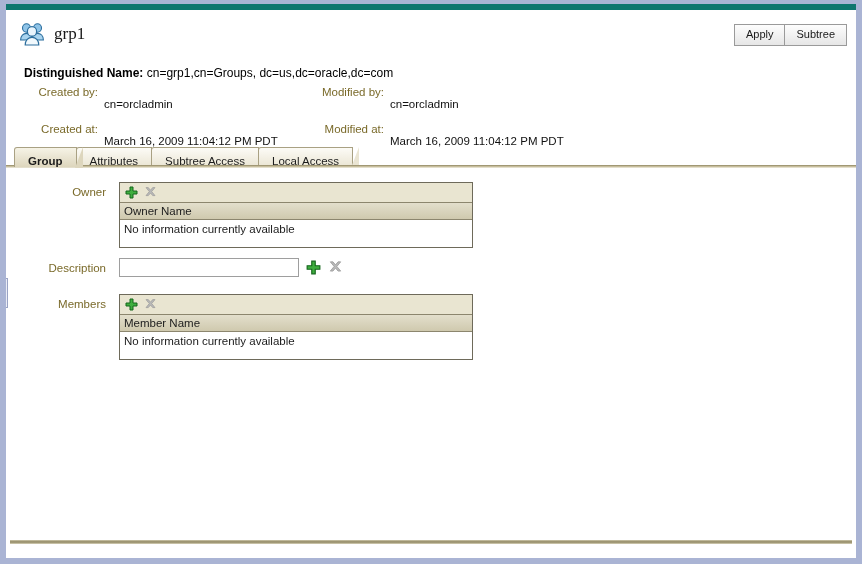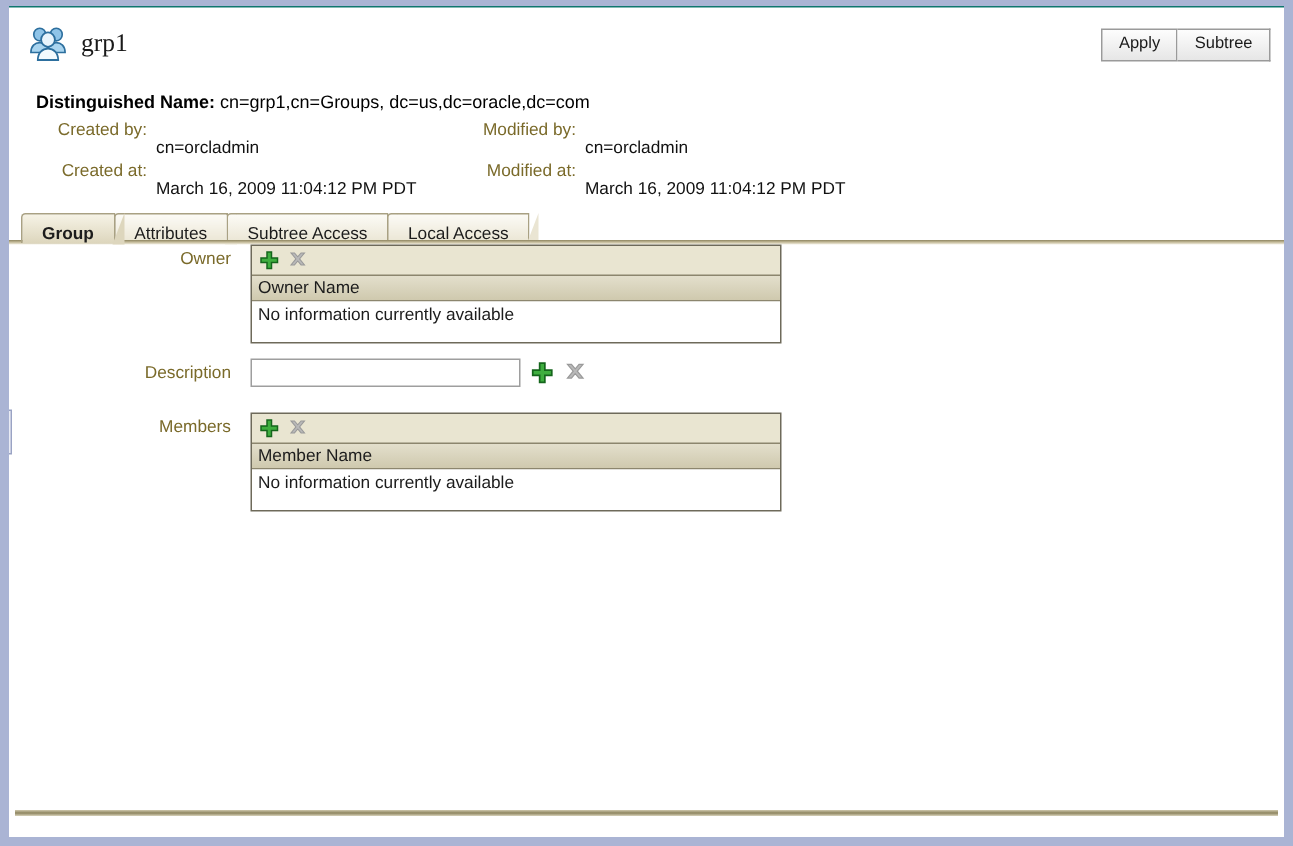--- a/index.html
+++ b/index.html
@@ -17,21 +17,21 @@
     background:#ffffff;
     border-left:6px solid #aab4d4;
     border-right:6px solid #aab4d4;
     border-top:4px solid #aab4d4;
     border-bottom:6px solid #aab4d4;
   }
   .inner {
     position:relative;
     width:100%; height:100%;
     background:#fff;
-    border-top:1px solid #0f766e;
+    border-top:6px solid #0f766e;
     overflow:hidden;
     padding-left:12px;
   }
 
   
   .titlebar {
     position:absolute; left:0; top:0; right:0; height:48px;
   }
   .title-wrap {
     position:absolute; left:12px; top:10px;
@@ -54,21 +54,21 @@
   }
   .btn + .btn { border-left:none; }
 
   
   .meta { position:absolute; left:18px; top:56px; right:12px; }
   .dn-line { font-size:12px; color:#000000; margin-bottom:6px; }
   .dn-label { font-weight:bold; }
   .meta-grid {
     display:grid;
     grid-template-columns:74px 200px 86px auto;
-    row-gap:3px;
+    row-gap:13px;
     font-size:11.5px;
     padding-left:6px;
   }
   .m-label { color:#7a6a2a; text-align:right; padding-right:6px; white-space:nowrap; }
   .m-value { color:#111; white-space:nowrap;margin-top:12px; }
 
   
   .tabstrip {
     position:absolute; left:8px; top:136px; right:0; height:21px;
     display:flex; align-items:flex-end;
@@ -99,21 +99,21 @@
     background:linear-gradient(#f6f3e6,#ddd6bd);
     z-index:3;
   }
   .tab.active .skew { border-bottom-color:#ddd6bd; }
   .tabrule {
     position:absolute; left:0; right:0; top:155px; height:3px;
     background:linear-gradient(#8e8560,#c6bd9c,#f3f0e4);
   }
 
   
-  .form { position:absolute; left:0; top:158px; right:0;margin-left:48px; }
+  .form { position:absolute; left:0; top:172px; right:0; }
   .row { position:relative; margin-bottom:10px; }
   .f-label {
     position:absolute; left:0; width:100px; top:4px;
     text-align:right; color:#7a6a2a; font-size:11.5px;
   }
   .panel {
     margin-left:113px;
     width:354px;
     border:1px solid #6e6a5a;
     background:#fff;

